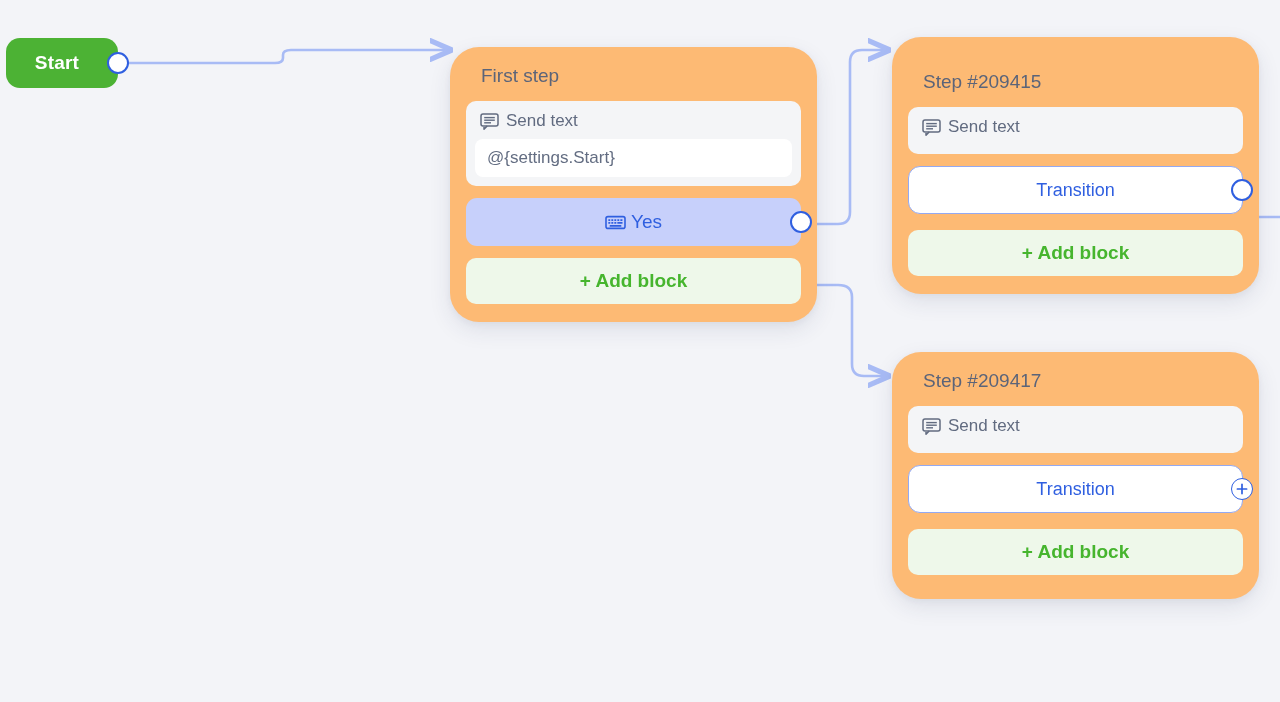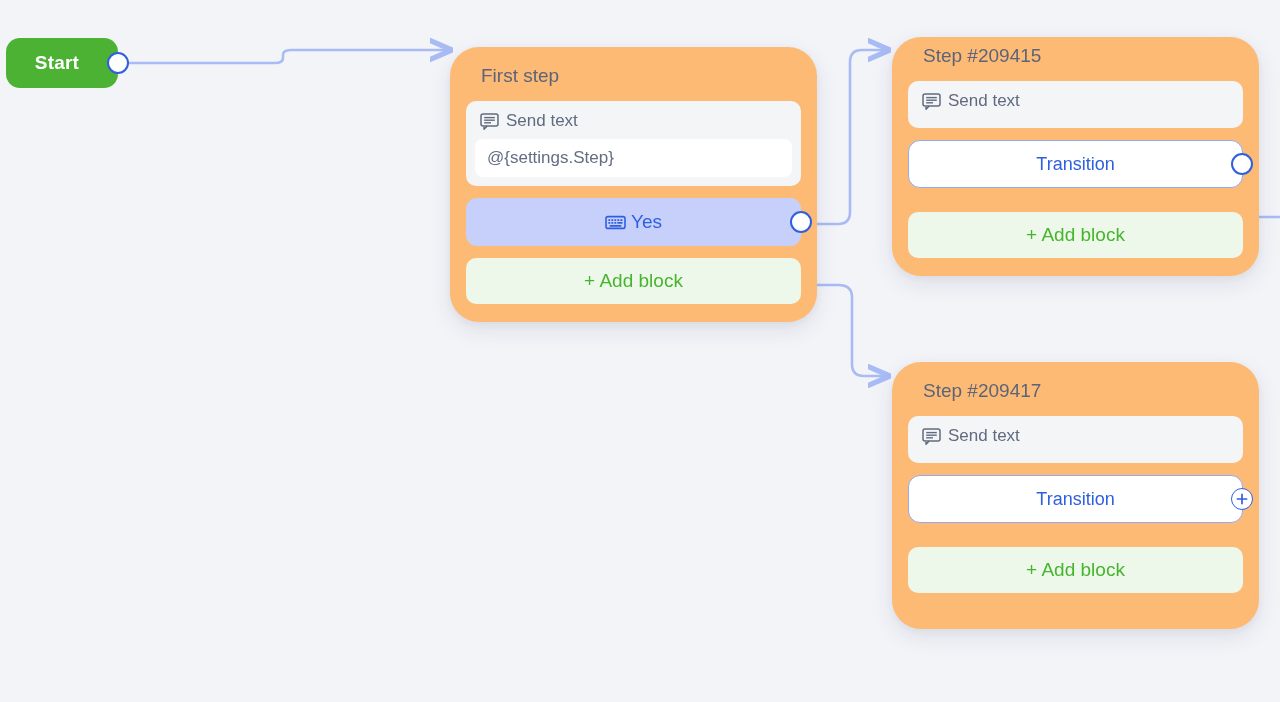--- a/index.html
+++ b/index.html
@@ -31,22 +31,22 @@
   }
   .start-node .port { right: -11px; top: 14px; }
 
   
   .card {
     position: absolute; background: #fdba74;
     border-radius: 29px;
     box-shadow: 0 8px 22px rgba(40,50,90,.10), 0 2px 6px rgba(40,50,90,.05);
   }
   #card-first { left: 450px; top: 47px; width: 367px; padding: 16px 16px 18px; }
-  #card-a     { left: 892px; top: 37px; width: 367px; padding: 6px 16px 18px; }
-  #card-b     { left: 892px; top: 362px; width: 367px; padding: 16px 16px 36px; }
+  #card-a     { left: 892px; top: 37px; width: 367px; padding: 32px 16px 18px; }
+  #card-b     { left: 892px; top: 352px; width: 367px; padding: 16px 16px 24px; }
 
   .card-title {
     font-size: 19px; color: #5b6479; font-weight: 400;
     padding: 2px 2px 14px 15px;
   }
 
   
   .block {
     background: #f4f5f7; border-radius: 10px;
     padding: 8px 9px 9px; margin-bottom: 12px;
@@ -69,38 +69,38 @@
     display: flex; align-items: center; justify-content: center; gap: 5px;
   }
   .choice .txt { font-size: 19px; color: #2f5fe0; }
   .kbd-icon { width: 21px; height: 15px; display: block; }
   .choice .port { right: -11px; top: 13px; }
 
   
   .outline-btn {
     position: relative; background: #ffffff;
     border: 1.6px solid #93a9f2; border-radius: 12px;
-    height: 48px; margin-bottom: 24px;
+    height: 48px; margin-bottom: 16px;
     display: flex; align-items: center; justify-content: center;
   }
   .outline-btn .txt { font-size: 18px; color: #2f5fe0; }
   .plus-port {
     position: absolute; right: -11px; top: 12px;
     width: 22px; height: 22px; border-radius: 50%;
     background: #ffffff; border: 1.6px solid #2f5fe0;
     display: flex; align-items: center; justify-content: center;
   }
   .plus-port svg { width: 12px; height: 12px; display: block; }
   .outline-btn .port { right: -11px; top: 12px; }
 
   
   .add-block {
     background: #eef8ea; border-radius: 10px; height: 46px;
     display: flex; align-items: center; justify-content: center;
-    font-size: 19px; color: #46b52e; font-weight: 400;
+    font-size: 19px; color: #46b52e; font-weight: 700;
   }
 </style>
 </head>
 <body>
 
 <div id="canvas">
 
   <svg class="wires" viewBox="0 0 1280 702">
     <defs>
       <marker id="arrow" markerWidth="9" markerHeight="9" refX="7" refY="4.5" orient="auto">
@@ -131,21 +131,21 @@
       <div class="block-head">
         <svg class="bubble-icon" viewBox="0 0 19 17">
           <rect x="1" y="1" width="17" height="12" rx="2" fill="none" stroke="#616b80" stroke-width="1.5"></rect>
           <path d="M4,14 L4,16.2 L7.2,13" fill="none" stroke="#616b80" stroke-width="1.5" stroke-linejoin="round"></path>
           <line x1="4.2" y1="4.6" x2="14.8" y2="4.6" stroke="#616b80" stroke-width="1.4"></line>
           <line x1="4.2" y1="7.2" x2="14.8" y2="7.2" stroke="#616b80" stroke-width="1.4"></line>
           <line x1="4.2" y1="9.8" x2="11" y2="9.8" stroke="#616b80" stroke-width="1.4"></line>
         </svg>
         <span>Send text</span>
       </div>
-      <div class="block-value">@{settings.Step}</div>
+      <div class="block-value">@{settings.Start}</div>
     </div>
 
     <div class="choice">
       <svg class="kbd-icon" viewBox="0 0 21 15">
         <rect x="1" y="1.6" width="19" height="11.8" rx="2" fill="none" stroke="#2f5fe0" stroke-width="1.6"></rect>
         <g fill="#2f5fe0">
           <rect x="3.3" y="4.2" width="2" height="1.7" rx=".4"></rect>
           <rect x="6.3" y="4.2" width="2" height="1.7" rx=".4"></rect>
           <rect x="9.3" y="4.2" width="2" height="1.7" rx=".4"></rect>
           <rect x="12.3" y="4.2" width="2" height="1.7" rx=".4"></rect>

